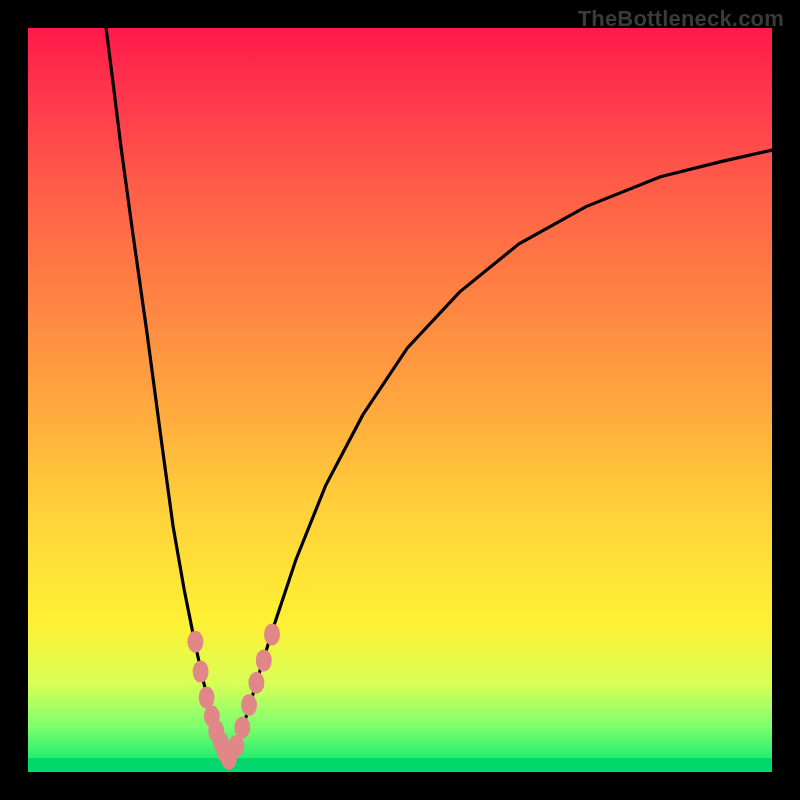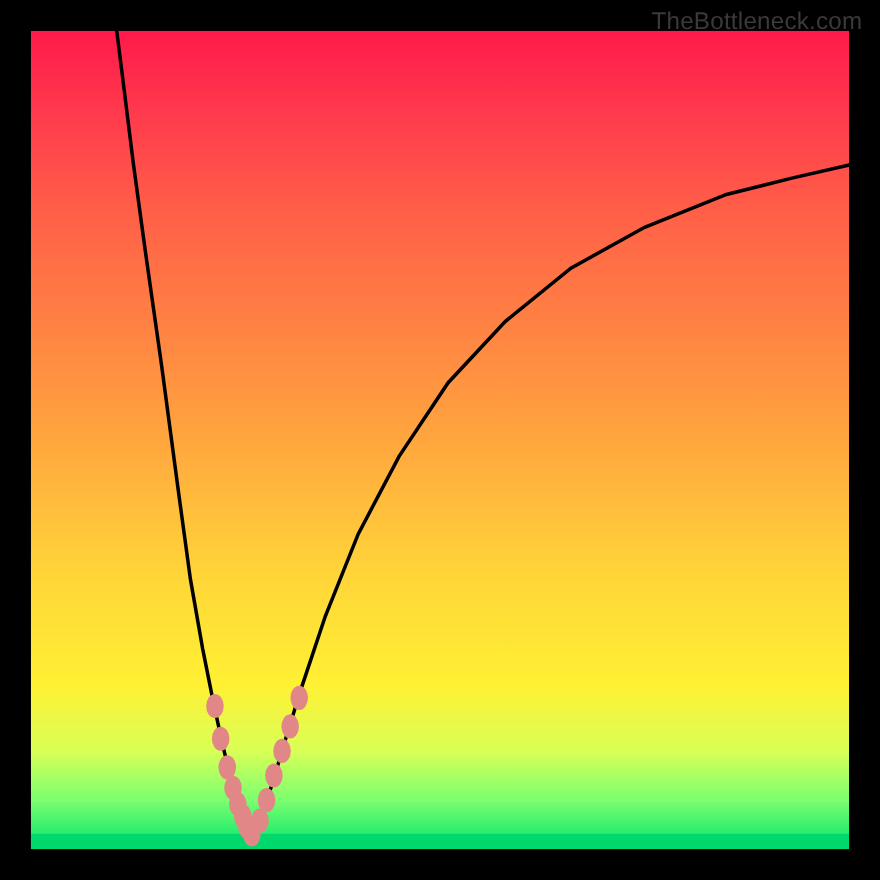--- a/index.html
+++ b/index.html
@@ -61,21 +61,21 @@
   svg.curves {
     position: absolute;
     inset: 0;
   }
   .watermark {
     position: absolute;
     top: 6px;
     right: 16px;
     color: #3a3a3a;
     font-size: 22px;
-    font-weight: 400;
+    font-weight: 700;
     letter-spacing: 0.2px;
     pointer-events: none;
   }
 </style>
 </head>
 <body>
 
 <div class="frame">
   <div class="plot">
     <div class="gradient"></div>

